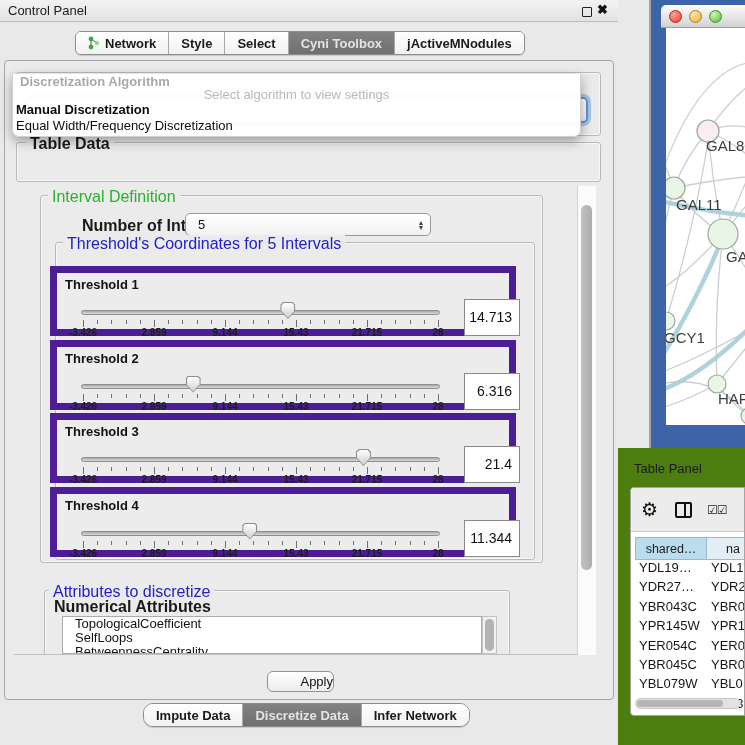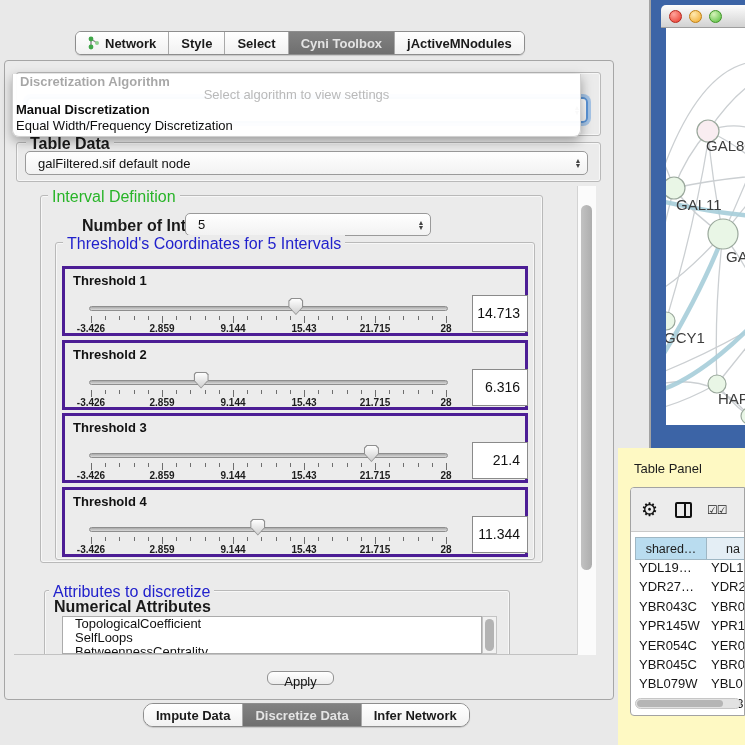--- a/index.html
+++ b/index.html
@@ -51,22 +51,22 @@
   #algo-popup .item { position:absolute; left:3px; font-size:13px; color:#0d0d0d; white-space:nowrap; }
   #algo-popup .item.b { font-weight:bold; }
 
   
   #viewport { position:absolute; left:14px; top:186px; width:582px; height:469px; overflow:hidden;
               border-bottom:1px solid #c2c2c2; }
   .vscroll { position:absolute; background:#fbfbfb; border-left:1px solid #d3d3d3; }
   .vscroll .thumb { position:absolute; left:3px; width:11px; border-radius:6px;
                     background:linear-gradient(90deg,#c2c2c2,#adadad); }
 
-  .threshold-panel { position:absolute; left:48px; width:466px; height:70px;
-                     background:#ececec; border:3px solid #4c1d95; }
+  .threshold-panel { position:absolute; left:36px; width:466px; height:70px;
+                     background:#ececec; border:7px solid #4c1d95; }
   .threshold-panel .ttl { position:absolute; left:8px; top:4px; font-size:13px; font-weight:bold; color:#111; }
   .track { position:absolute; left:24px; top:37px; width:359px; height:5px; border:1px solid #8e8e8e;
            border-radius:3px; background:linear-gradient(#a9a9a9,#dadada); }
   .thumb-aqua { position:absolute; top:29px; width:15px; height:17px;
                 clip-path:polygon(18% 0,82% 0,100% 16%,100% 52%,50% 100%,0 52%,0 16%);
                 background:#8f8f8f; filter:drop-shadow(0 1px 1px rgba(0,0,0,.3)); }
   .thumb-aqua::after { content:""; position:absolute; inset:1px;
                 clip-path:polygon(18% 0,82% 0,100% 16%,100% 52%,50% 100%,0 52%,0 16%);
                 background:linear-gradient(#fefefe,#cfcfcf); }
   .tick { position:absolute; top:47px; width:1px; background:#6e6e6e; }
@@ -76,37 +76,37 @@
   .valuebox { position:absolute; left:407px; top:26px; width:56px; height:37px; background:#fff;
               border:1px solid #8a8a8a; font-size:14px; color:#111; text-align:right;
               line-height:35px; padding-right:7px; }
 
   #attr-list { position:absolute; background:#fff; border:1px solid #ababab; overflow:hidden; }
   #attr-list .li { font-size:13px; color:#111; padding-left:12px; line-height:14px; white-space:nowrap; }
   .mini-scroll { position:absolute; background:#f2f2f2; border:1px solid #c4c4c4; }
   .mini-scroll .thumb { position:absolute; left:2px; top:2px; width:9px; height:90%;
                         background:#b3b3b3; border-radius:5px; }
 
-  #apply-btn { position:absolute; left:267px; top:671px; width:67px; height:14px;
+  #apply-btn { position:absolute; left:267px; top:671px; width:67px; height:21px;
                background:linear-gradient(#ffffff,#ececec); border:1px solid #929292; border-radius:6px;
-               font-size:13px; color:#111; text-align:center; line-height:19px; }
+               font-size:13px; color:#111; text-align:right; line-height:19px; }
 
   
   #net-frame { position:absolute; left:649px; top:0; width:106px; height:448px;
                background:var(--frame-blue); border-left:2px solid #a3a3a3; }
   #net-titlebar { position:absolute; left:10px; top:5px; right:0; height:23px;
                   background:linear-gradient(#fdfdfd,#d2d2d2); border-bottom:1px solid #9e9e9e;
                   border-radius:5px 0 0 0; }
   .tl { position:absolute; top:5px; width:13px; height:13px; border-radius:50%; }
   #tl-red    { left:8px;  background:radial-gradient(circle at 35% 30%, #ffa49b, #e8382b); border:1px solid #b5271d; }
   #tl-yellow { left:28px; background:radial-gradient(circle at 35% 30%, #ffe9b0, #f0a828); border:1px solid #c07f12; }
   #tl-green  { left:48px; background:radial-gradient(circle at 35% 30%, #d6f3b9, #52bd3a); border:1px solid #3f9427; }
   #net-canvas { position:absolute; left:15px; top:28px; width:112px; height:397px; background:#fff; overflow:hidden; }
 
-  #table-area { position:absolute; left:618px; top:448px; width:127px; height:297px; background:#fef9c3; }
+  #table-area { position:absolute; left:618px; top:448px; width:127px; height:297px; background:#4d7c0f; }
   #table-panel-title { position:absolute; left:16px; top:13px; font-size:13px; color:#1c1c1c; }
   #table-box { position:absolute; left:12px; top:39px; width:115px; height:229px; background:#fff;
                border:1px solid #a3a3a3; border-radius:4px 0 0 4px; overflow:hidden; }
   #table-toolbar { position:absolute; left:0; top:0; width:100%; height:44px; background:#ececec;
                    border-bottom:1px solid #c9c9c9; }
   #gear-icon { position:absolute; left:10px; top:10px; font-size:19px; color:#111; }
   #columns-icon { position:absolute; left:44px; top:14px; width:17px; height:16px; border:2px solid #111; border-radius:2px; }
   #columns-icon::after { content:""; position:absolute; left:50%; top:0; width:2px; height:100%; background:#111; }
   #checks-icon { position:absolute; left:76px; top:15px; font-size:12px; color:#222; letter-spacing:-1px; }
   .hdr-row { position:absolute; left:4px; top:49px; height:23px; display:flex; }
@@ -125,20 +125,25 @@
   svg text { font-family:"Liberation Sans", sans-serif; }
   .net-icon-dot { fill:#3fa648; }
 </style>
 </head>
 <body>
 
 <div id="stage">
 
   <div id="control-panel">
 
+    <div id="titlebar">
+      <span class="title">Control Panel</span>
+      <span id="float-icon"></span>
+      <span id="close-icon">✖</span>
+    </div>
 
     <div id="top-tabs" class="seg-bar">
         <div class="seg">
           <svg width="12" height="14">
             <line x1="3" y1="3" x2="3" y2="11" stroke="#888" stroke-width="1.4"></line>
             <line x1="3" y1="3" x2="9" y2="7" stroke="#888" stroke-width="1.2"></line>
             <circle class="net-icon-dot" cx="3" cy="3" r="2.4"></circle>
             <circle class="net-icon-dot" cx="3" cy="11" r="2.4"></circle>
             <circle cx="9" cy="7" r="2" fill="#8fd08f"></circle>
           </svg>
@@ -164,27 +169,20 @@
     <div class="combo focused" style="left:26px; top:97px; width:562px; height:26px;">
       <span class="val"></span>
       <span class="spinner">
           <i>▲</i>
           <i>▼</i>
         </span>
     </div>
 
     <div class="groupbox" style="left:16px; top:142px; width:585px; height:40px;"></div>
     <span class="grouplabel lbl-dark" style="left:26px; top:135px;">Table Data</span>
-    <div class="combo" style="left:25px; top:151px; width:563px; height:24px;">
-      <span class="val">galFiltered.sif default node</span>
-      <span class="spinner">
-          <i>▲</i>
-          <i>▼</i>
-        </span>
-    </div>
 
     <div id="algo-popup">
       <span class="ghost">Discretization Algorithm</span>
       <div class="placeholder">Select algorithm to view settings</div>
       <div id="popup-items">
           <div class="item b" style="top: 28px;">Manual Discretization</div>
           <div class="item" style="top: 44px;">Equal Width/Frequency Discretization</div>
         </div>
     </div>
 

